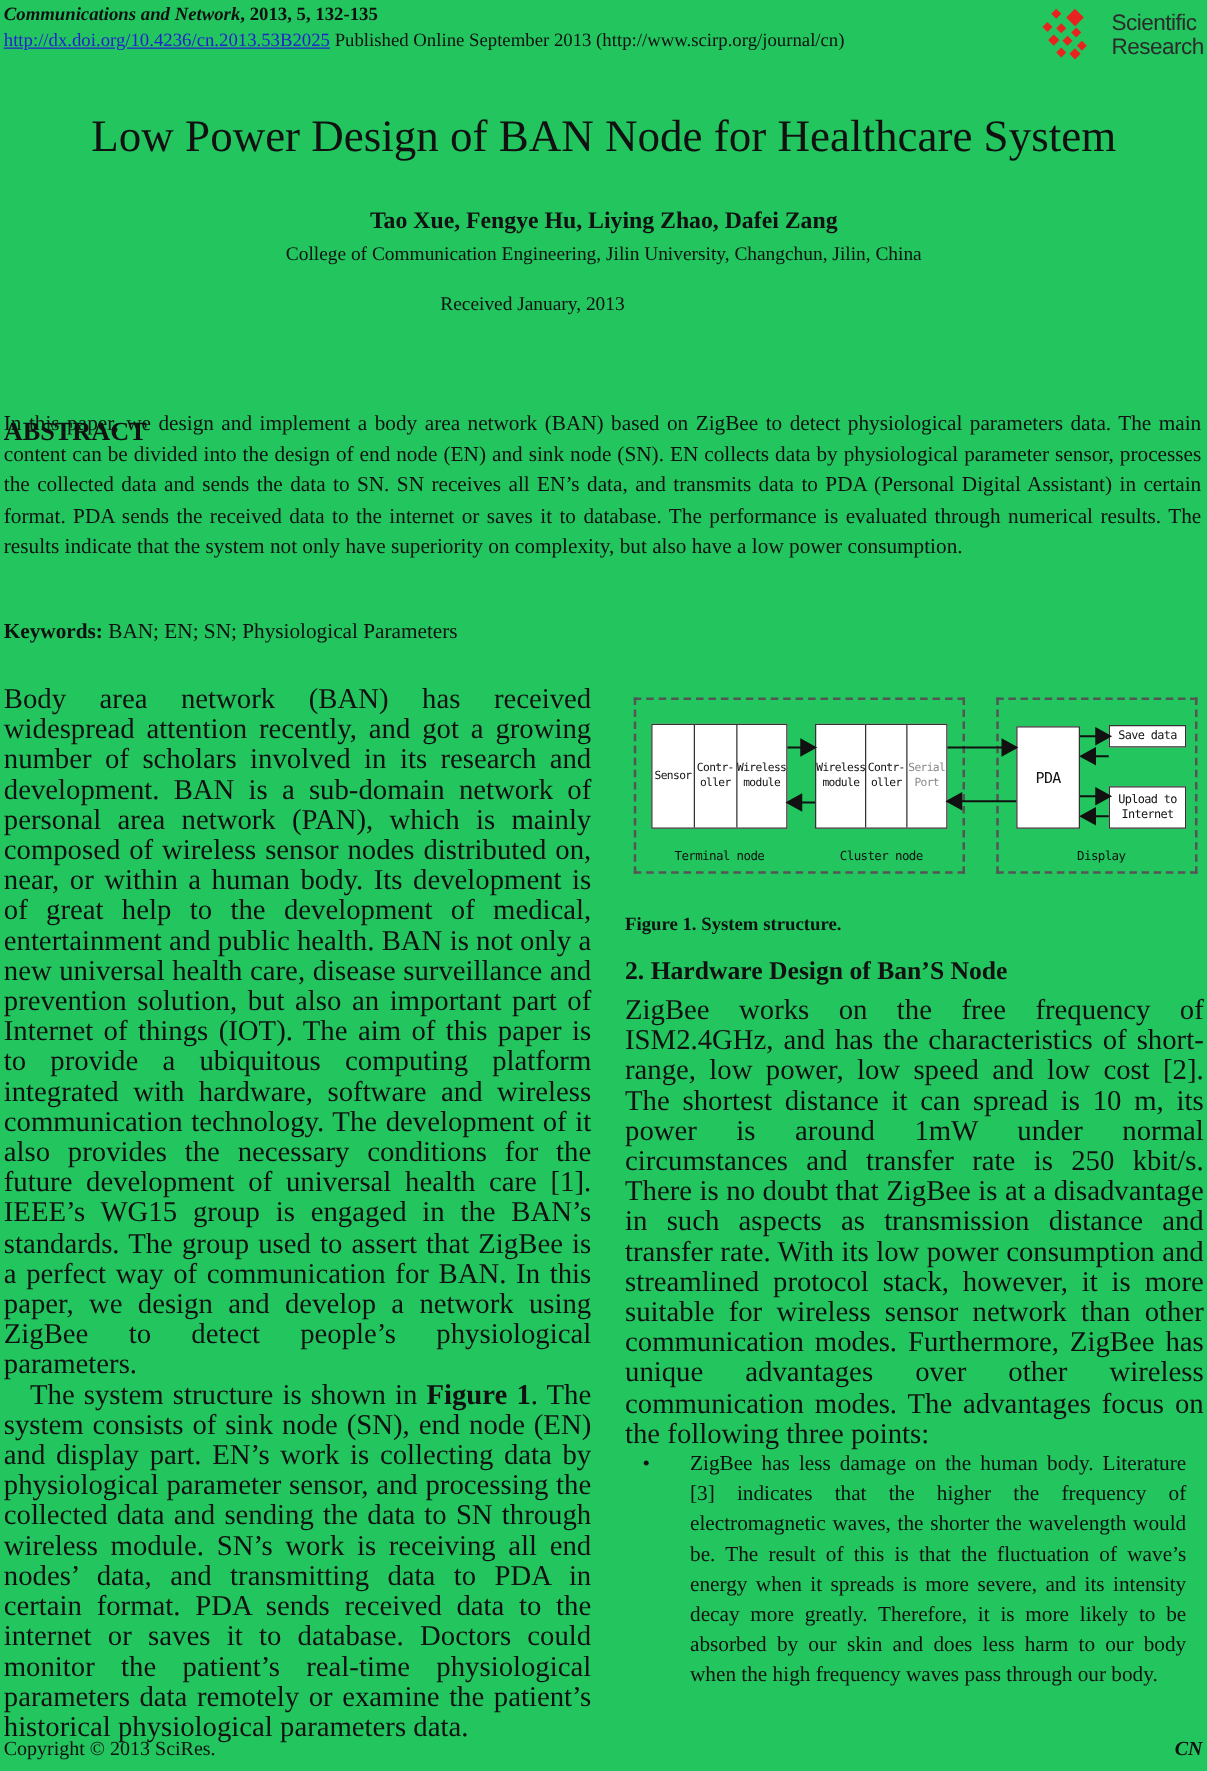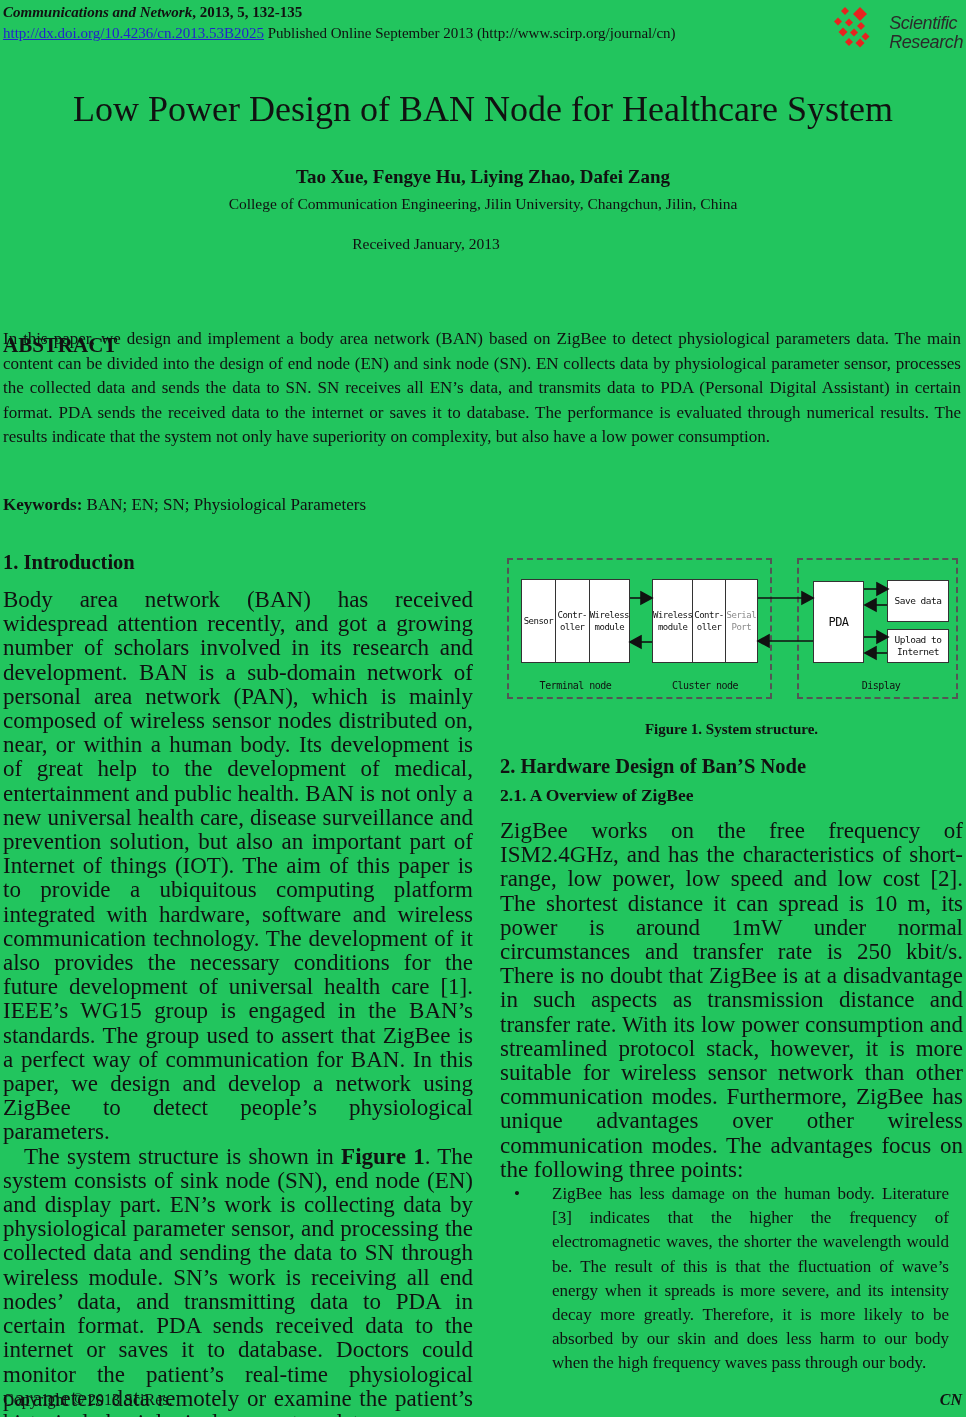--- a/index.html
+++ b/index.html
@@ -5,21 +5,21 @@
   html,body{margin:0;padding:0;background:#fff;}
   .page{position:relative;width:966px;height:1417px;background:#22c55e;color:#111;
         font-family:"Liberation Serif",serif;overflow:hidden;}
 
   
   .hdr{position:absolute;top:2px;left:3px;width:840px;font-size:15px;line-height:21px;}
   .hdr .jname{font-weight:bold;font-style:italic;}
   .hdr .jrest{font-weight:bold;}
   .hdr a{color:#2323cc;text-decoration:underline;cursor:pointer;}
 
-  .logo{position:absolute;top:4px;right:3px;display:flex;align-items:flex-end;gap:16px;font-style:italic;}
+  .logo{position:absolute;top:4px;right:3px;display:flex;align-items:center;gap:16px;}
   .logo-text{font-family:"Liberation Sans",sans-serif;font-size:18px;line-height:19px;
              color:#2b2b2b;letter-spacing:-0.4px;}
 
   
   .title{position:absolute;top:88px;left:0;width:966px;text-align:center;
          font-size:36px;font-weight:normal;}
   .authors{position:absolute;top:166px;left:0;width:966px;text-align:center;
            font-size:19px;font-weight:bold;}
   .affil{position:absolute;top:195px;left:0;width:966px;text-align:center;font-size:15.5px;}
   .received{position:absolute;top:235px;left:0;width:852px;text-align:center;font-size:15.5px;}
@@ -49,29 +49,29 @@
   .grp-t{left:21px;top:27px;width:109px;height:84px;}
   .grp-c{left:152px;top:27px;width:106px;height:84px;}
   .cell{flex:1;border-right:1.5px solid #333;display:flex;align-items:center;justify-content:center;
         text-align:center;white-space:pre-line;font-size:9px;line-height:12px;letter-spacing:-0.5px;}
   .cell:last-child{border-right:none;}
   .cell.gray{color:#8a8a8a;}
   .sbox{position:absolute;border:1.5px solid #333;box-sizing:border-box;background:#fff;
         display:flex;align-items:center;justify-content:center;text-align:center;
         white-space:pre-line;font-size:9.5px;line-height:12px;letter-spacing:-0.5px;}
   .pda{left:313px;top:29px;width:51px;height:82px;font-size:12px;}
-  .save{left:387px;top:28px;width:62px;height:42px;}
+  .save{left:387px;top:28px;width:62px;height:18px;}
   .upload{left:387px;top:77px;width:62px;height:34px;}
   .fig-label{position:absolute;font-size:10px;letter-spacing:-0.5px;text-align:center;}
   .lab-t{left:21px;top:128px;width:109px;}
   .lab-c{left:152px;top:128px;width:106px;}
   .lab-d{left:313px;top:128px;width:136px;}
   .fig-arrows{position:absolute;left:0;top:0;pointer-events:none;}
 
-  .fig-cap{margin:17px 0 0 0;text-align:center;font-weight:bold;font-size:15px;}
+  .fig-cap{margin:28px 0 0 0;text-align:left;font-weight:bold;font-size:15px;}
   .sec2-h{font-size:20.5px;font-weight:bold;margin:17px 0 7px 0;}
   .sec21-h{font-size:17.5px;font-weight:bold;margin:0 0 13px 0;}
   .bullet{display:flex;font-size:17px;line-height:24.2px;}
   .bullet .dot{width:52px;padding-left:14px;box-sizing:border-box;}
   .bullet .txt{width:397px;text-align:justify;}
 
   
   .footer{position:absolute;top:1391px;left:3px;width:959px;display:flex;
           justify-content:space-between;font-size:16px;}
   .cn{font-weight:bold;font-style:italic;}
@@ -112,21 +112,20 @@
   <div class="affil">College of Communication Engineering, Jilin University, Changchun, Jilin, China</div>
   <div class="received">Received January, 2013</div>
 
   <div class="abs-h">ABSTRACT</div>
   <div class="abs-p">In this paper, we design and implement a body area network (BAN) based on ZigBee to detect physiological parameters data. The main content can be divided into the design of end node (EN) and sink node (SN). EN collects data by physiological parameter sensor, processes the collected data and sends the data to SN. SN receives all EN’s data, and transmits data to PDA (Personal Digital Assistant)  in certain format. PDA sends the received data to the internet or saves it to database. The performance is evaluated through numerical results. The results indicate that the system not only have superiority on complexity, but also have a low power consumption.</div>
   <div class="keywords"><span class="kw-label">Keywords:</span><span> BAN; EN; SN; Physiological Parameters</span></div>
 
   <div class="cols">
 
     <div class="col-l">
-      <div class="sec-h">1. Introduction</div>
       <p class="body-p">Body area network (BAN) has received widespread attention recently, and got a growing number of scholars involved in its research and development. BAN is a sub-domain network of personal area network (PAN), which is mainly composed of wireless sensor nodes distributed on, near, or within a human body. Its development is of great help to the development of medical, entertainment and public health. BAN is not only a new universal health care, disease surveillance and prevention solution, but also an important part of Internet of things (IOT). The aim of this paper is to provide a ubiquitous computing platform integrated with hardware, software and wireless communication technology. The development of it also provides the necessary conditions for the future development of universal health care [1]. IEEE’s WG15 group is engaged in the BAN’s standards. The group used to assert that ZigBee is a perfect way of communication for BAN. In this paper, we design and develop a network using ZigBee to detect people’s physiological parameters.</p>
       <p class="body-p indent"><span>The system structure is shown in </span><span class="bold-inline">Figure 1</span><span>. The system consists of sink node (SN), end node (EN) and display part. EN’s work is collecting data by physiological parameter sensor, and processing the collected data and sending the data to SN through wireless module. SN’s work is receiving all end nodes’ data, and transmitting data to PDA in certain format. PDA sends received data to the internet or saves it to database. Doctors could monitor the patient’s real-time physiological parameters data remotely or examine the patient’s historical physiological parameters data.</span></p>
     </div>
 
     <div class="col-r">
 
       <div class="fig">
         <div class="dashbox dash-a"></div>
         <div class="dashbox dash-b"></div>
 
@@ -174,21 +173,20 @@
               <polygon points="377,79 388,85 377,91"></polygon>
             <line x1="375" y1="101" x2="387" y2="101"></line>
               <polygon points="376,95 365,101 376,107"></polygon>
           </g>
         </svg>
       </div>
 
       <div class="fig-cap">Figure 1. System structure.</div>
 
       <div class="sec2-h">2. Hardware Design of Ban’S Node</div>
-      <div class="sec21-h">2.1. A Overview of ZigBee</div>
       <p class="body-p">ZigBee works on the free frequency of ISM2.4GHz, and has the characteristics of short-range, low power, low speed and low cost [2]. The shortest distance it can spread is 10 m, its power is around 1mW under normal circumstances and transfer rate is 250 kbit/s. There is no doubt that ZigBee is at a disadvantage in such aspects as transmission distance and transfer rate. With its low power consumption and streamlined protocol stack, however, it is more suitable for wireless sensor network than other communication modes. Furthermore, ZigBee has unique advantages over other wireless communication modes. The advantages focus on the following three points:</p>
       <div class="bullet">
         <div class="dot">•</div>
         <div class="txt">ZigBee has less damage on the human body. Literature [3] indicates that the higher the frequency of electromagnetic waves, the shorter the wavelength would be. The result of this is that the fluctuation of wave’s energy when it spreads is more severe, and its intensity decay more greatly. Therefore, it is more likely to be absorbed by our skin and does less harm to our body when the high frequency waves pass through our body.</div>
       </div>
     </div>
   </div>
 
   <div class="footer">
     <span>Copyright © 2013 SciRes.</span>

